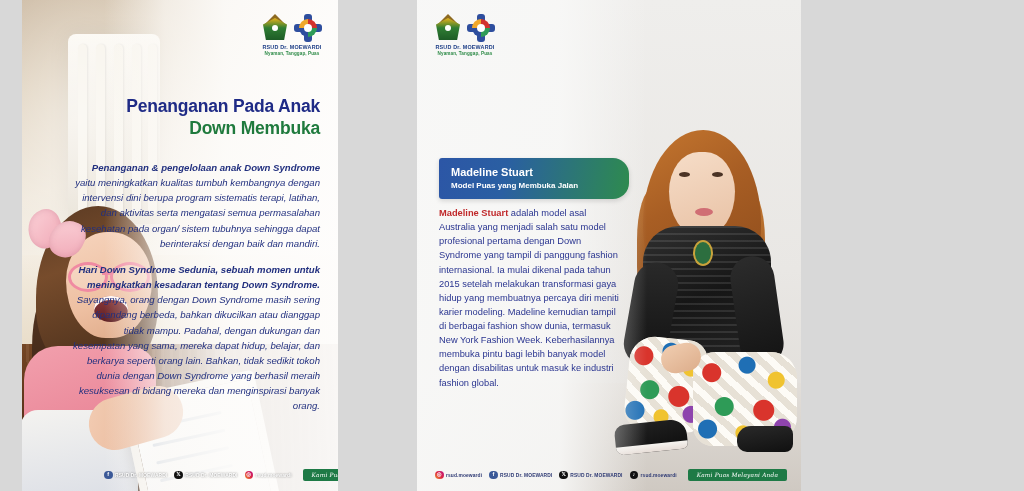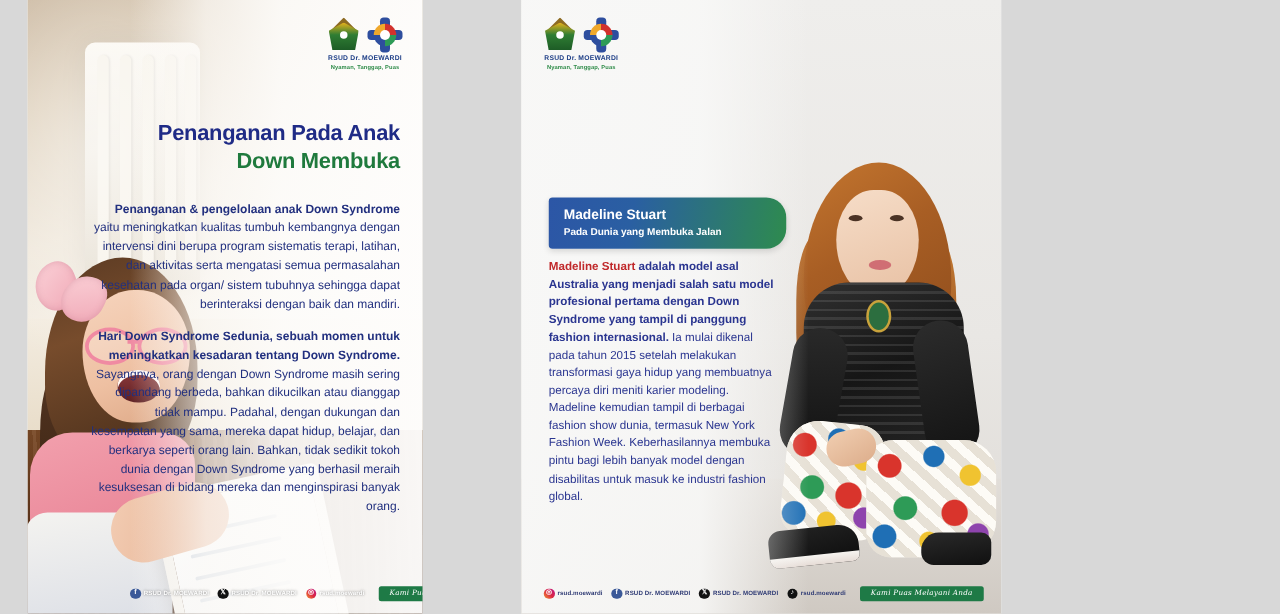--- a/index.html
+++ b/index.html
@@ -157,36 +157,36 @@
   .logo-cross .i{position:absolute;left:10px;top:10px;width:8px;height:8px;border-radius:50%;background:#fff;}
   .logo-name{font-size:5.4px;font-weight:bold;color:#1c3d86;letter-spacing:.2px;margin-top:2px;}
   .logo-tag{font-size:4.6px;font-weight:bold;color:#2e8b48;letter-spacing:.1px;margin-top:.5px;}
 
   
   .l-title{position:absolute;right:18px;top:95px;width:254px;text-align:right;
     font-size:17.5px;font-weight:bold;line-height:1.28;color:#1f2b86;letter-spacing:-.2px;}
   .l-title .grn{color:#1f7a3d;}
   .l-body{position:absolute;right:18px;top:160px;width:248px;text-align:right;
     font-size:9.6px;line-height:1.58;color:#22307f;}
-  .l-body p{margin:0 0 11px 0;}
+  .l-body p{margin:0 0 11px 0;font-style:italic;}
   .l-body b{font-weight:bold;}
 
   
   .r-head{position:absolute;left:22px;top:100px;width:300px;
     font-size:11.4px;font-weight:bold;line-height:1.42;color:#1f2b86;}
   .badge{position:absolute;left:22px;top:158px;width:168px;padding:8px 10px 9px 12px;
     border-radius:3px 16px 16px 3px;
     background:linear-gradient(100deg,#2c56a6 0%,#2a5fa2 35%,#2e8b4e 100%);
     color:#fff;box-shadow:0 2px 5px rgba(0,0,0,.14);}
   .badge-name{font-size:11px;font-weight:bold;line-height:1.1;}
   .badge-sub{font-size:8px;font-weight:bold;margin-top:3px;line-height:1.15;}
   .r-body{position:absolute;left:22px;top:206px;width:180px;
     font-size:9.3px;line-height:1.52;color:#2a3590;}
   .r-body .red{color:#c0292b;font-weight:bold;}
-  .r-body b{font-weight:bold;margin-top:22px;}
+  .r-body b{font-weight:normal;margin-top:22px;}
 
   
   .footer{position:absolute;bottom:10px;display:flex;align-items:center;gap:7px;}
   .f-item{display:flex;align-items:center;gap:2.5px;}
   .f-ic{width:8.5px;height:8.5px;border-radius:50%;display:flex;align-items:center;
     justify-content:center;color:#fff;font-size:5.5px;font-weight:bold;line-height:1;flex:0 0 auto;}
   .ic-fb{background:#3b5998;}
   .ic-ig{background:linear-gradient(45deg,#f09433,#dc2743,#bc1888);}
   .ic-tw{background:#111;}
   .ic-tt{background:#111;}
@@ -337,21 +337,21 @@
             <div class="i"></div>
         </div>
       </div>
       <div class="logo-name">RSUD Dr. MOEWARDI</div>
       <div class="logo-tag">Nyaman, Tanggap, Puas</div>
     </div>
 
 
     <div class="badge">
       <div class="badge-name">Madeline Stuart</div>
-      <div class="badge-sub">Pada Dunia yang Membuka Jalan</div>
+      <div class="badge-sub">Model Puas yang Membuka Jalan</div>
     </div>
 
     <div class="r-body">
       <span class="red">Madeline Stuart</span><b> adalah model asal Australia yang menjadi salah satu model profesional pertama dengan Down Syndrome yang tampil di panggung fashion internasional.</b><span> Ia mulai dikenal pada tahun 2015 setelah melakukan transformasi gaya hidup yang membuatnya percaya diri meniti karier modeling. Madeline kemudian tampil di berbagai fashion show dunia, termasuk New York Fashion Week. Keberhasilannya membuka pintu bagi lebih banyak model dengan disabilitas untuk masuk ke industri fashion global.</span>
     </div>
 
     <div class="footer" style="left:18px;">
       <div class="f-item">
         <span class="f-ic ic-ig">◎</span>
         <span class="f-tx dark">rsud.moewardi</span>

